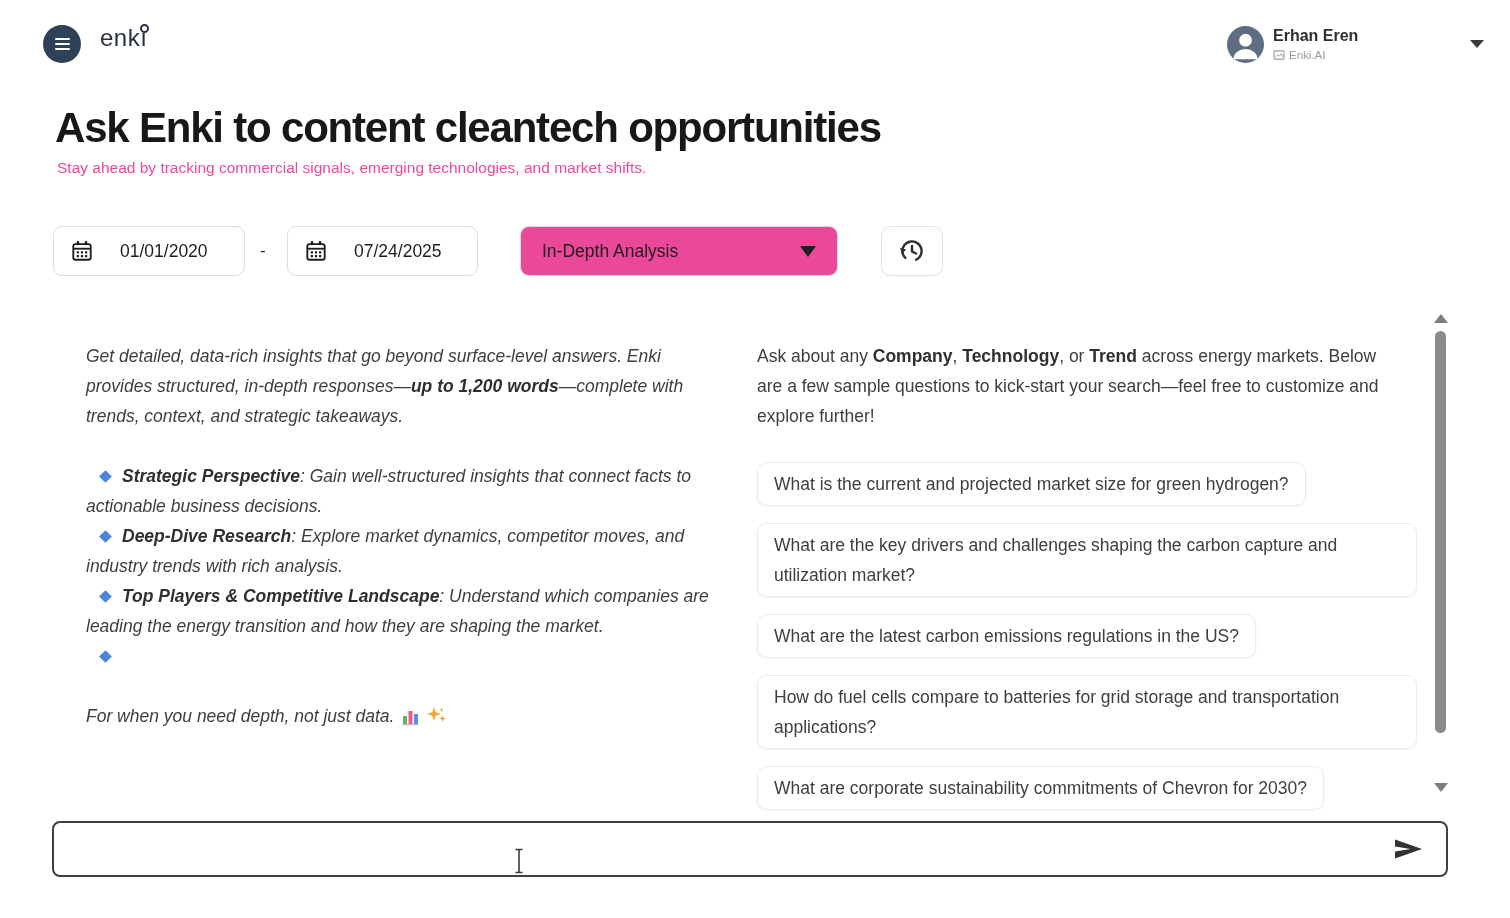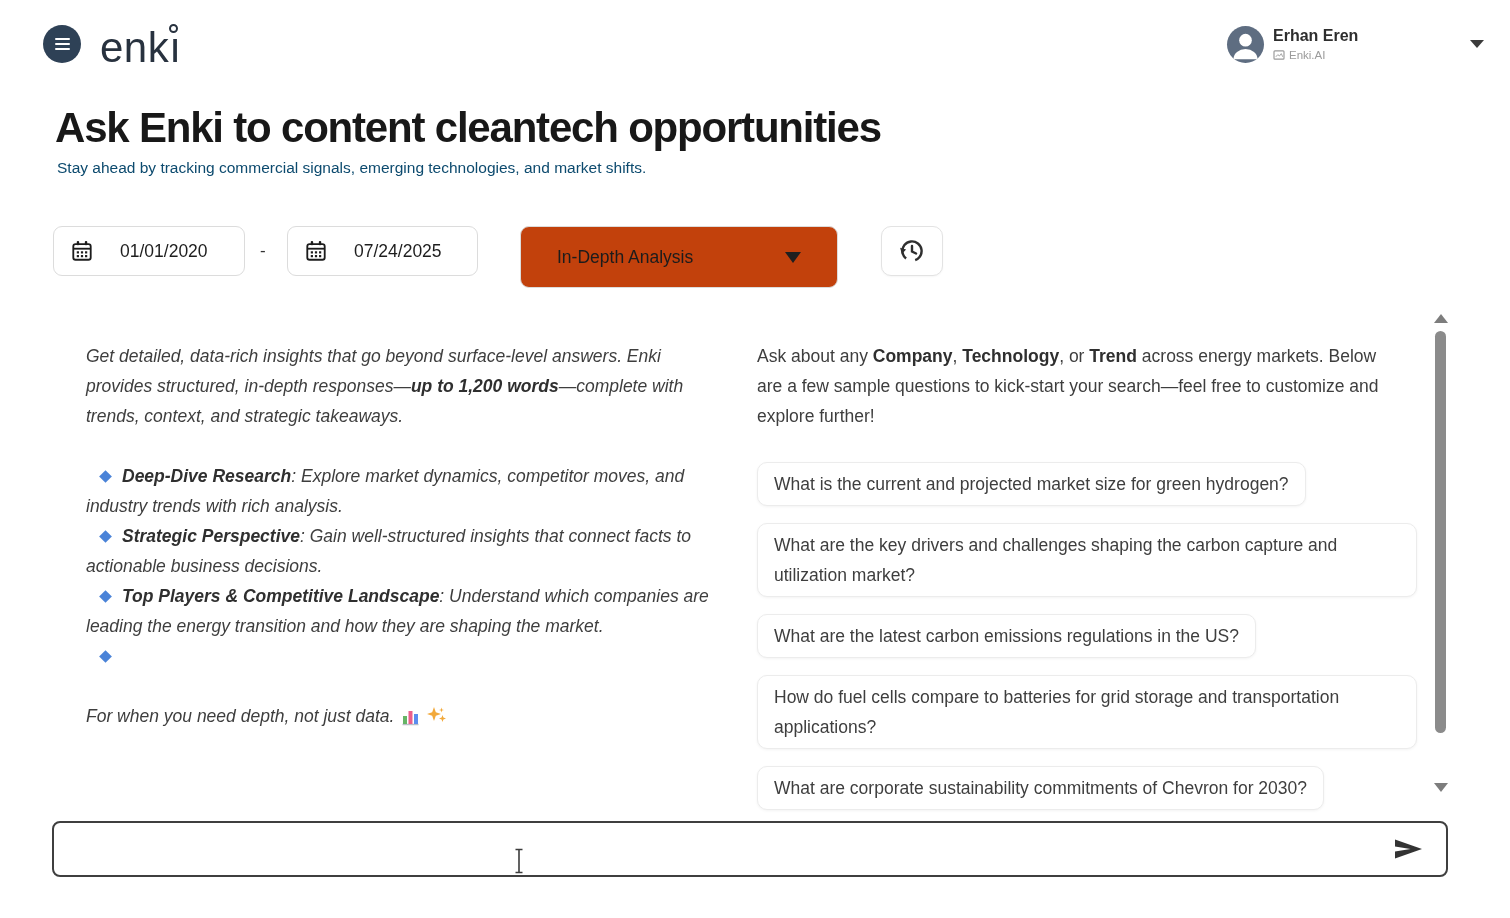--- a/index.html
+++ b/index.html
@@ -5,47 +5,47 @@
   html,body{margin:0;padding:0;}
   body{
     width:1510px;height:918px;background:#ffffff;position:relative;overflow:hidden;
     font-family:"Liberation Sans", sans-serif;color:#3e3e3e;
   }
   
   .hamburger{position:absolute;left:43px;top:25px;width:38px;height:38px;border-radius:50%;
     background:#2e4156;border:none;display:flex;flex-direction:column;align-items:center;
     justify-content:center;gap:3px;cursor:pointer;}
   .hamburger .bar{width:15px;height:2px;background:#fff;border-radius:1px;}
-  .logo{position:absolute;left:100px;top:24px;font-size:42px;font-weight:500;color:#28323f;
+  .logo{position:absolute;left:100px;top:24px;font-size:24px;font-weight:500;color:#28323f;
     letter-spacing:.5px;}
   .logo .iwrap{position:relative;display:inline-block;}
   .logo .ring{position:absolute;width:5px;height:5px;border:2px solid #28323f;border-radius:50%;
     top:0px;left:0px;}
   .user-chip{position:absolute;left:1224px;top:24px;width:266px;height:44px;cursor:pointer;}
   .avatar{position:absolute;left:3px;top:2px;width:37px;height:37px;border-radius:50%;
     background:#5e6d81;overflow:hidden;}
   .user-name{position:absolute;left:49px;top:3px;font-size:16px;font-weight:700;color:#2e2e2e;white-space:nowrap;}
   .user-org{position:absolute;left:49px;top:25px;font-size:11.5px;color:#9b9b9b;display:flex;
     align-items:center;gap:4px;white-space:nowrap;}
   .user-caret{position:absolute;left:246px;top:16px;width:0;height:0;
     border-left:7px solid transparent;border-right:7px solid transparent;border-top:8px solid #3b3b3b;}
   
   h1{position:absolute;left:55px;top:104px;margin:0;font-size:42px;font-weight:800;
     letter-spacing:-1.2px;color:#181818;white-space:nowrap;}
-  .subtitle{position:absolute;left:57px;top:159px;margin:0;font-size:15.5px;color:#0c4a6e;}
+  .subtitle{position:absolute;left:57px;top:159px;margin:0;font-size:15.5px;color:#ec4899;}
   
   .date-btn{position:absolute;top:226px;height:50px;border:1px solid #dcdcdc;border-radius:9px;
     background:#fff;display:flex;align-items:center;gap:27px;padding:0 17px;font-size:17.5px;
     color:#1e1e1e;box-sizing:border-box;cursor:pointer;font-family:inherit;}
   .date-from{left:53px;width:192px;}
   .date-to{left:287px;width:191px;}
   .date-sep{position:absolute;left:260px;top:241px;font-size:17px;color:#333;}
-  .select{position:absolute;left:520px;top:226px;width:318px;height:62px;border:1px solid #dcdcdc;
-    border-radius:9px;background:#c2410c;display:flex;align-items:center;justify-content:space-between;
-    padding:0 36px;font-size:17.5px;color:#1c1c1c;cursor:pointer;box-sizing:border-box;}
+  .select{position:absolute;left:520px;top:226px;width:318px;height:50px;border:1px solid #dcdcdc;
+    border-radius:9px;background:#ec4899;display:flex;align-items:center;justify-content:space-between;
+    padding:0 21px;font-size:17.5px;color:#1c1c1c;cursor:pointer;box-sizing:border-box;}
   .select .tri{width:0;height:0;border-left:8px solid transparent;border-right:8px solid transparent;
     border-top:11px solid #1f1f1f;}
   .history-btn{position:absolute;left:881px;top:226px;width:62px;height:50px;border:1px solid #e3e3e3;
     border-radius:10px;background:#fff;display:flex;align-items:center;justify-content:center;
     cursor:pointer;box-sizing:border-box;box-shadow:0 1px 2px rgba(0,0,0,.04);}
   
   .left-col{position:absolute;left:86px;top:341px;width:628px;font-size:17.5px;line-height:30px;color:#3e3e3e;font-style:italic;}
   .left-col p{margin:0;}
   .gap30{height:30px;}
   b{font-weight:700;color:#2f2f2f;}
@@ -150,22 +150,22 @@
   <svg width="30" height="30" viewBox="0 0 25 25">
     <circle cx="12.5" cy="12.5" r="8" fill="none" stroke="#2f2f2f" stroke-width="2" stroke-dasharray="42 9" transform="rotate(128 12.5 12.5)"></circle>
     <path d="M2.6 9.8 l5 1.4 -3.6 3.7 z" fill="#2f2f2f"></path>
     <path d="M12.5 8.3 v4.6 l3.4 1.7" fill="none" stroke="#2f2f2f" stroke-width="2" stroke-linecap="round"></path>
   </svg>
 </button>
 
 <div class="left-col">
   <p><span>Get detailed, data-rich insights that go beyond surface-level answers. Enki provides structured, in-depth responses—</span><b>up to 1,200 words</b><span>—complete with trends, context, and strategic takeaways.</span></p>
   <div class="gap30"></div>
+  <p><span class="diamond"></span><span><b>Strategic Perspective</b><span>: Gain well-structured insights that connect facts to actionable business decisions.</span></span></p>
   <p><span class="diamond"></span><span><b>Deep-Dive Research</b><span>: Explore market dynamics, competitor moves, and industry trends with rich analysis.</span></span></p>
-  <p><span class="diamond"></span><span><b>Strategic Perspective</b><span>: Gain well-structured insights that connect facts to actionable business decisions.</span></span></p>
   <p><span class="diamond"></span><span><b>Top Players &amp; Competitive Landscape</b><span>: Understand which companies are leading the energy transition and how they are shaping the market.</span></span></p>
   <p><span class="diamond"></span></p>
   <div class="gap30"></div>
   <p class="outro">
     <span>For when you need depth, not just data.</span>
     <span class="icon-inline">
       <svg width="19" height="19" viewBox="0 0 19 19">
         <line x1="1.5" y1="17.5" x2="17.5" y2="17.5" stroke="#b9bec7" stroke-width="1.5"></line>
         <rect x="2" y="9" width="4" height="8" fill="#66b566"></rect>
         <rect x="7.5" y="4" width="4" height="13" fill="#ec5f8b"></rect>

